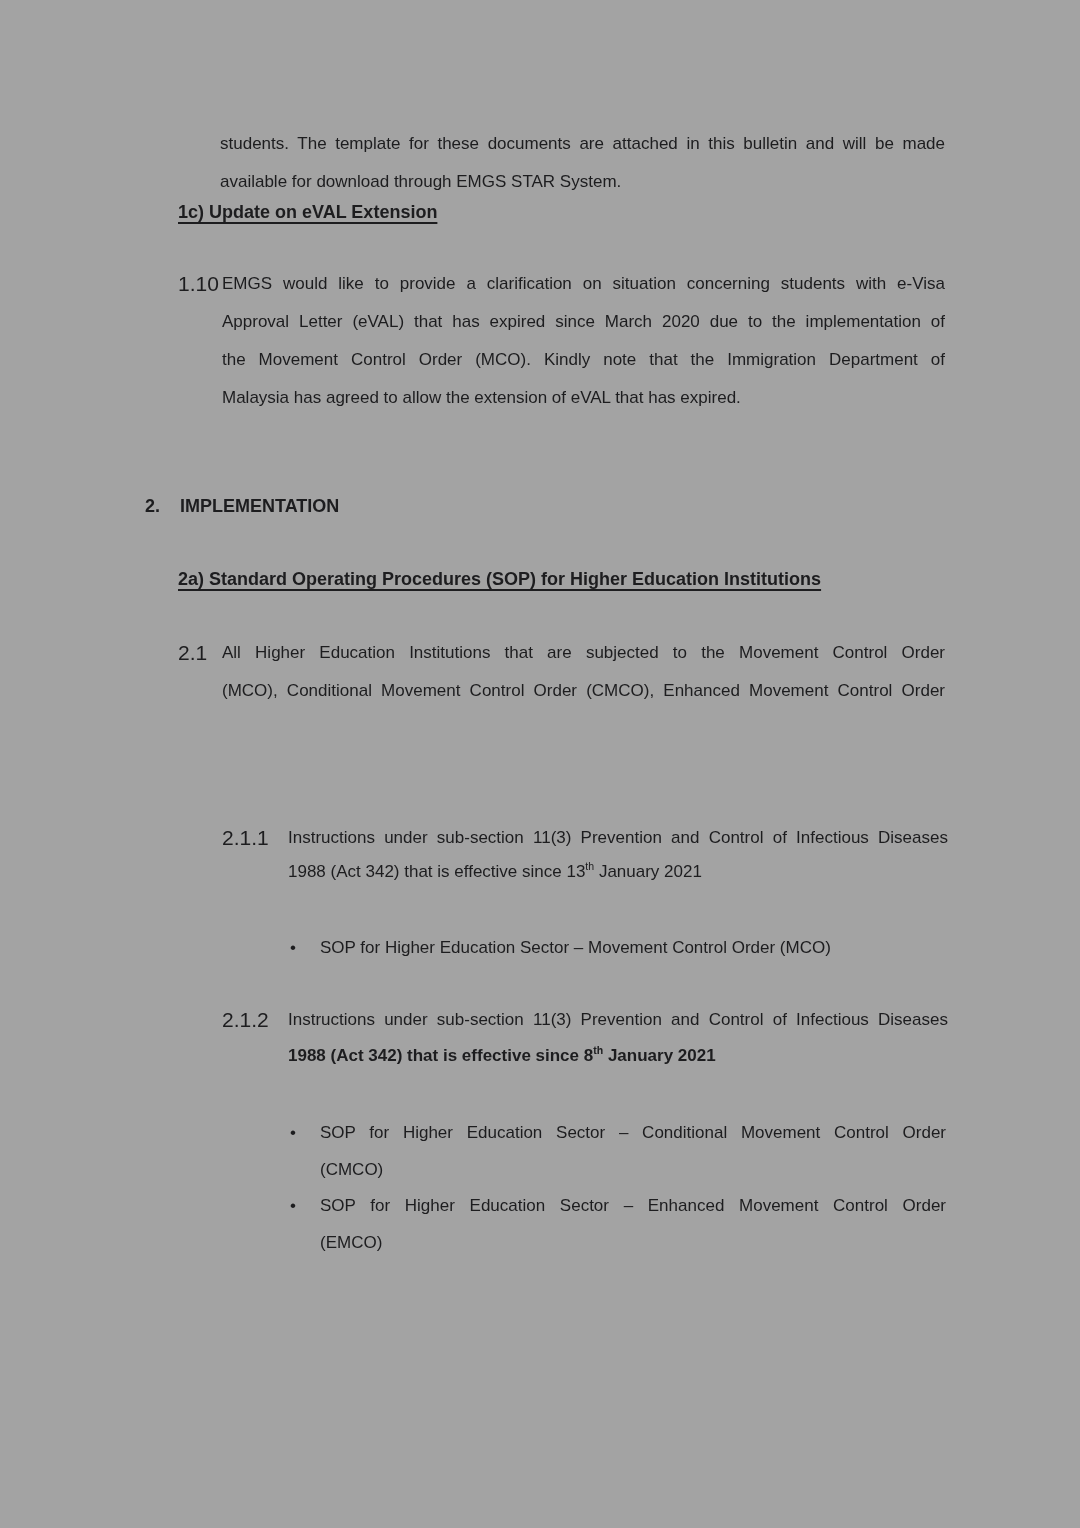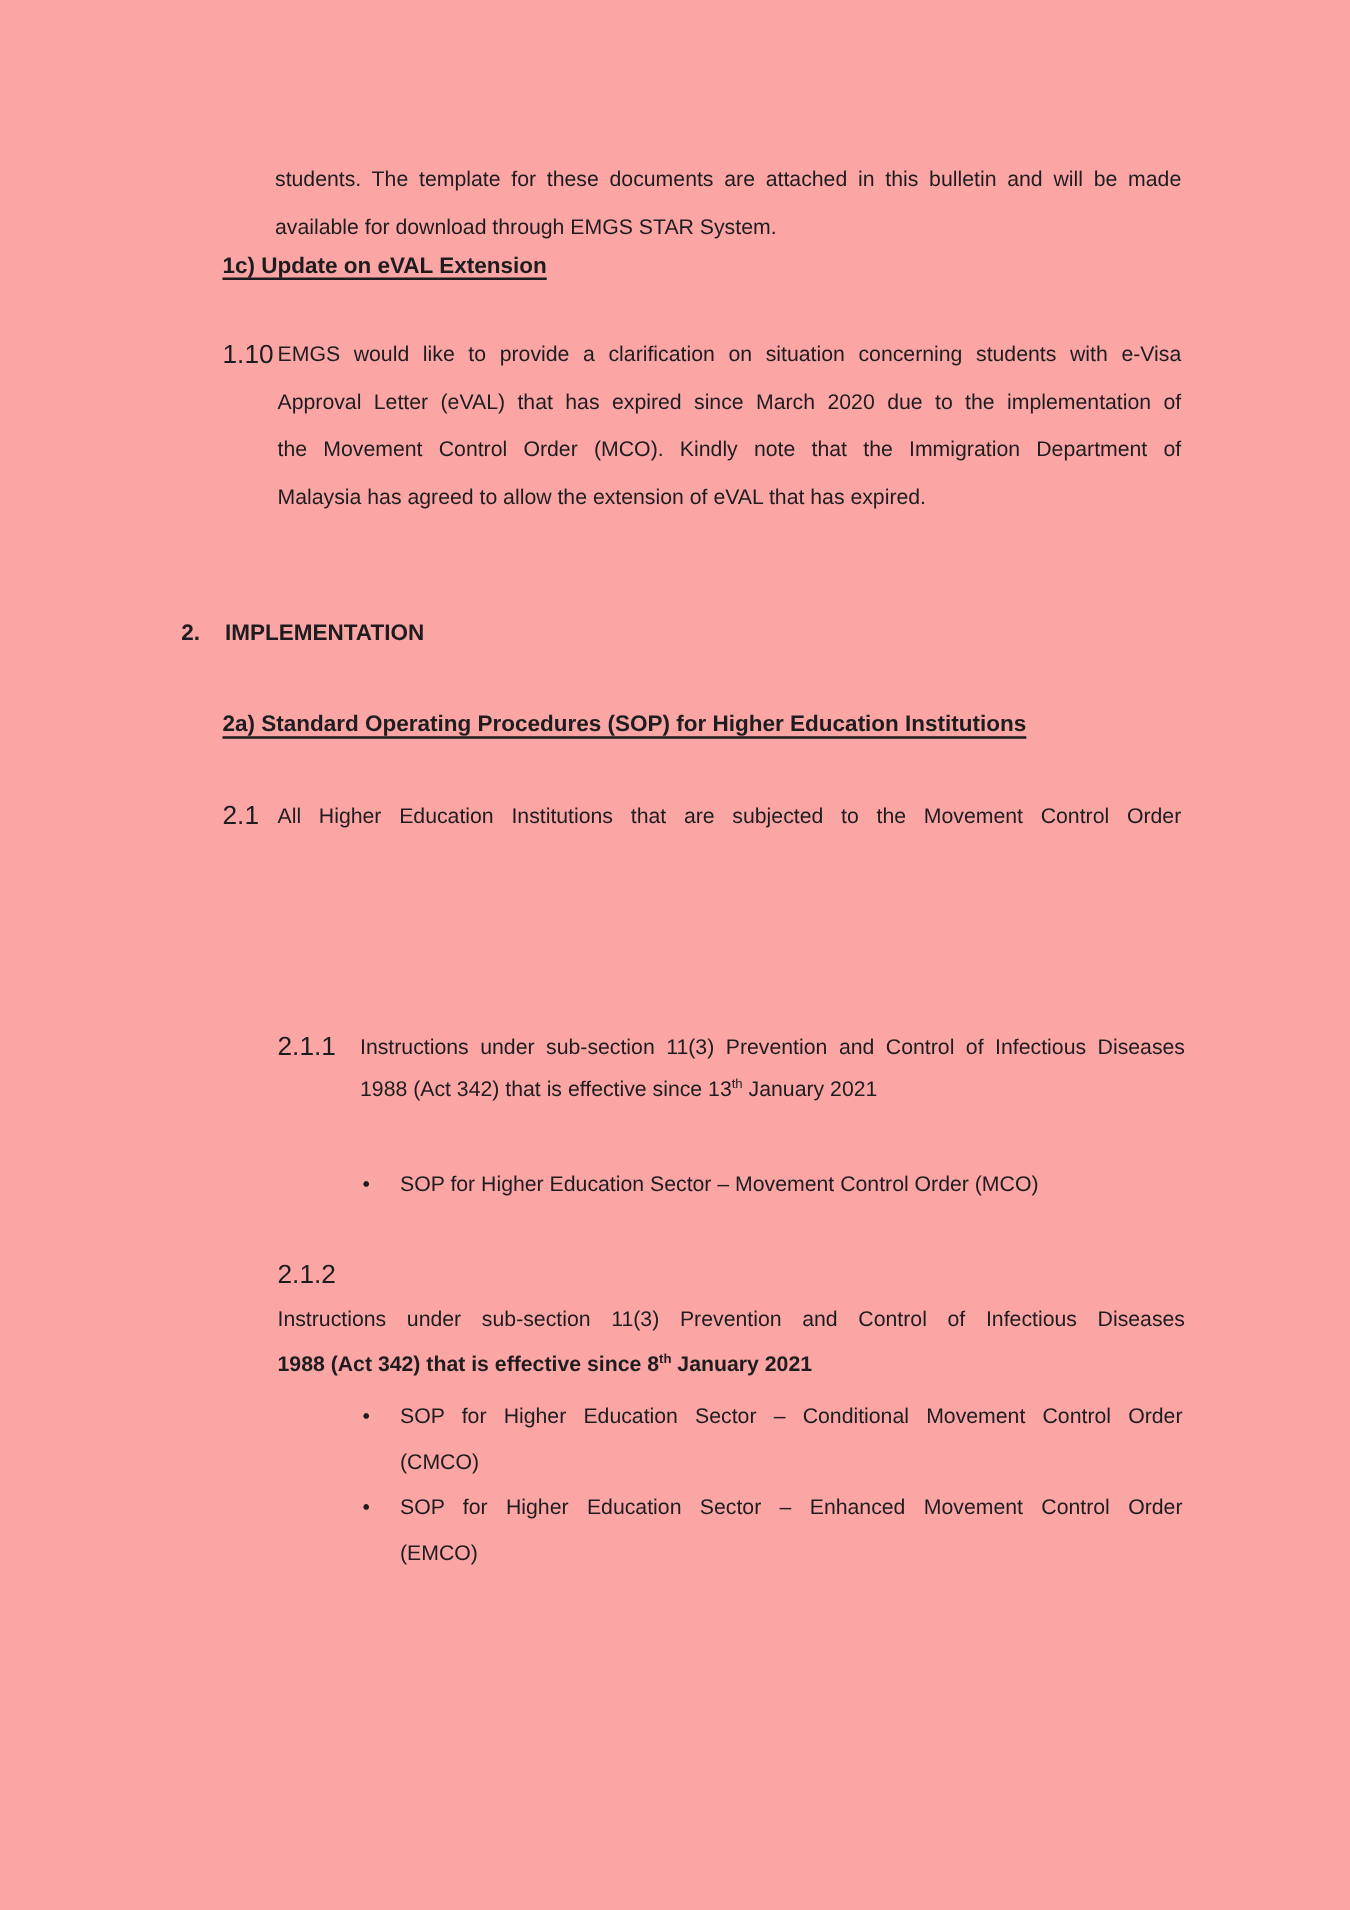--- a/index.html
+++ b/index.html
@@ -1,20 +1,20 @@
 <!DOCTYPE html>
 <html><head>
 <meta charset="utf-8">
 <style>
   html, body { margin: 0; padding: 0; background: #ffffff; }
   .page {
     position: relative;
     width: 1080px;
     height: 1528px;
-    background: #fca5a5;
+    background: #a3a3a3;
     font-family: "Liberation Sans", sans-serif;
     color: #1d1d1f;
     overflow: hidden;
   }
   .block { position: absolute; }
   .line {
     font-size: 17px;
     line-height: 38px;
     white-space: normal;
   }
@@ -76,39 +76,40 @@
     <span class="sec-num">2.</span>
     <span>IMPLEMENTATION</span>
   </div>
 
   <div class="block heading underlined" style="left:178px; top:566px;text-align:center;">2a) Standard Operating Procedures (SOP) for Higher Education Institutions</div>
 
   <div class="block numbered" style="left:178px; top:634px; width:767px;">
     <div class="num-col" style="width:44px;">2.1</div>
     <div class="text-col">
       <div class="line fill">All Higher Education Institutions that are subjected to the Movement Control Order</div>
+      <div class="line fill">(MCO), Conditional Movement Control Order (CMCO), Enhanced Movement Control Order</div>
     </div>
   </div>
 
   <div class="block numbered" style="left:222px; top:821px; width:726px;">
     <div class="num-col" style="width:66px; line-height:34px;">2.1.1</div>
     <div class="text-col">
       <div class="line fill" style="line-height:34px;">Instructions under sub-section 11(3) Prevention and Control of Infectious Diseases</div>
       <div class="line" style="line-height:34px;"><span>1988 (Act 342) that is effective since 13</span><sup>th</sup><span> January 2021</span></div>
     </div>
   </div>
 
   <div class="block bullet-item" style="left:290px; top:929px; width:656px;">
     <div class="bullet-marker line" style="line-height:37px;">•</div>
     <div class="bullet-text">
       <div class="line" style="line-height:37px;">SOP for Higher Education Sector – Movement Control Order (MCO)</div>
     </div>
   </div>
 
-  <div class="block numbered" style="left:222px; top:1002px; width:726px;flex-direction:column;">
+  <div class="block numbered" style="left:222px; top:1002px; width:726px;">
     <div class="num-col" style="width:66px; line-height:36px;">2.1.2</div>
     <div class="text-col">
       <div class="line fill" style="line-height:36px;">Instructions under sub-section 11(3) Prevention and Control of Infectious Diseases</div>
       <div class="line" style="line-height:36px;font-weight:bold;"><span>1988 (Act 342) that is effective since 8</span><sup>th</sup><span> January 2021</span></div>
     </div>
   </div>
 
   <div class="block bullet-item" style="left:290px; top:1114px; width:656px;">
     <div class="bullet-marker line" style="line-height:37px;">•</div>
     <div class="bullet-text">

